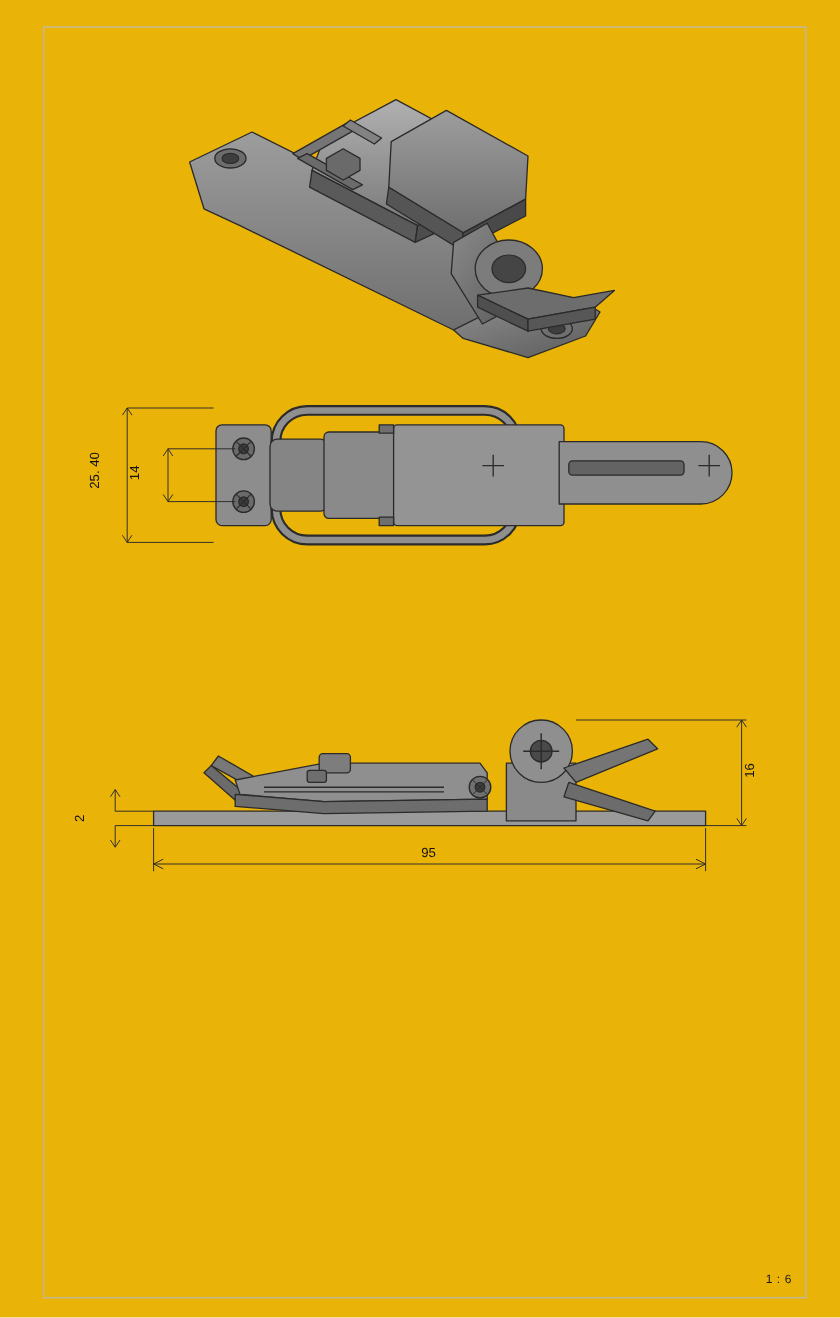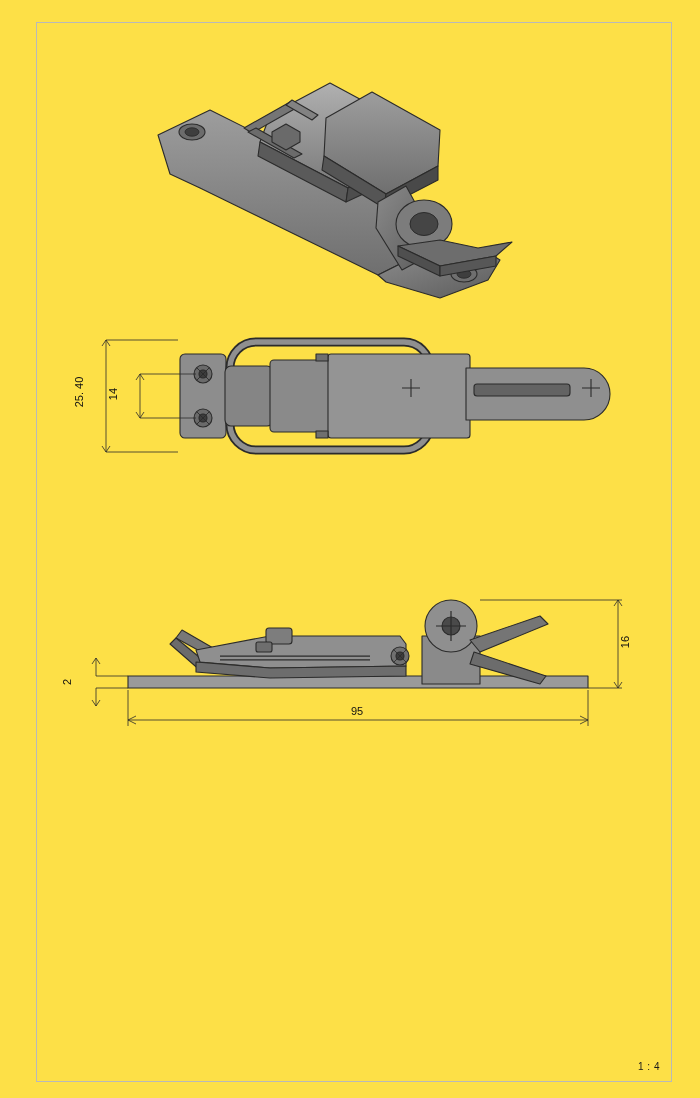--- a/index.html
+++ b/index.html
@@ -12,21 +12,21 @@
     height: 1098px;
     font-family: "Liberation Sans", sans-serif;
     position: relative;
     overflow: hidden;
   }
   #sheet {
     position: absolute;
     left: 0; top: 0;
     width: 700px;
     height: 1098px;
-    background: #fde047;
+    background: #eab308;
   }
   .sheet-border {
     position: absolute;
     left: 36px;
     top: 22px;
     width: 636px;
     height: 1060px;
     border: 1px solid #b9b9b9;
     box-sizing: border-box;
     pointer-events: none;
@@ -223,15 +223,15 @@
         <path d="M410,20 L552,20"></path>
         <path d="M518,108 L552,108"></path>
       </g>
     </svg>
 
     <div class="dim-label rot90" style="left:-6px; top:96px;">2</div>
     <div class="dim-label" style="left:281px; top:125px;">95</div>
     <div class="dim-label rot90" style="left:549px; top:56px;">16</div>
   </div>
 
-  <div class="scale-note">1 : 4</div>
+  <div class="scale-note">1 : 6</div>
 
 </div>
 
 </body></html>

